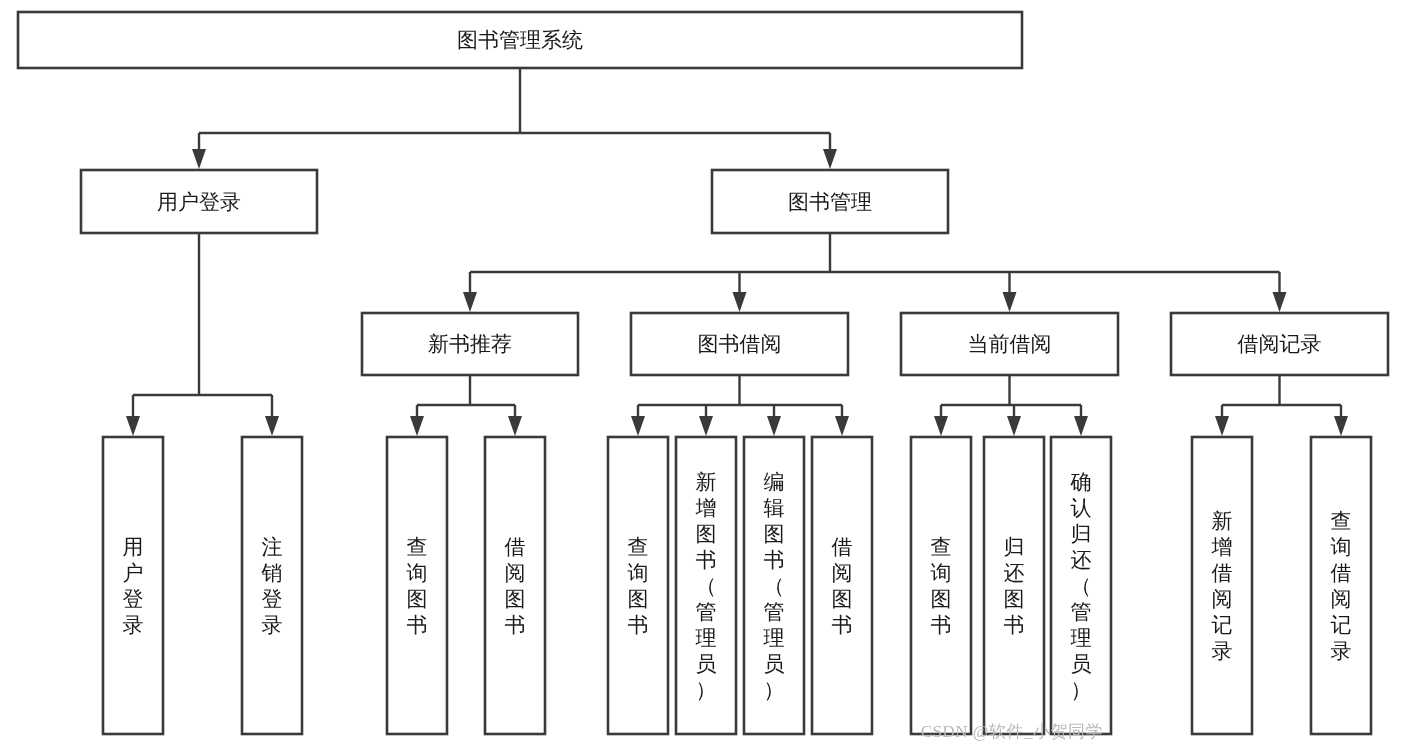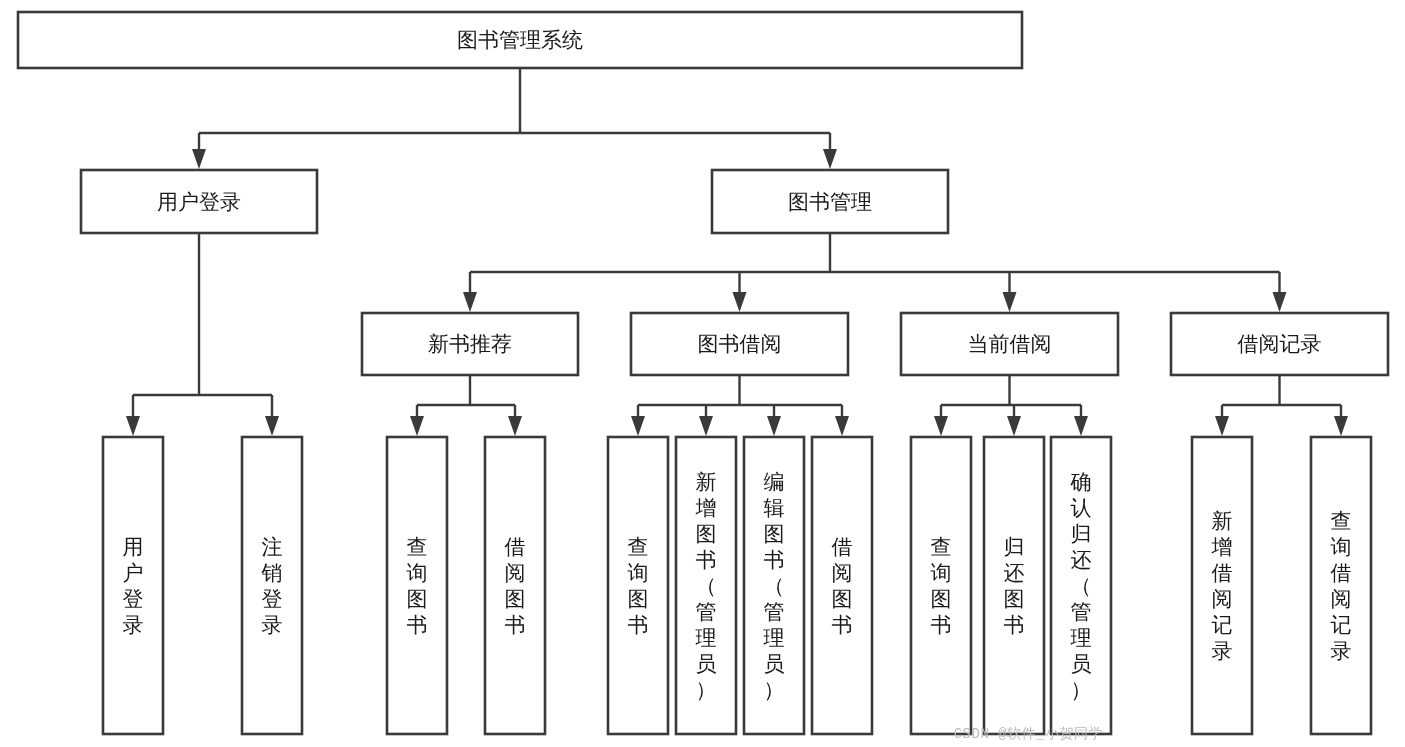--- a/index.html
+++ b/index.html
@@ -53,22 +53,22 @@
   .node-label-v {
     fill: #1a1a1a;
     font-family: "DejaVu Sans", "Liberation Sans", sans-serif;
     font-size: 21px;
     text-anchor: middle;
   }
   .watermark {
     position: absolute;
     right: 8px;
     bottom: 4px;
-    font-family: Liberation Mono, monospace;
-    font-size: 14px;
+    font-family: Liberation Serif, serif;
+    font-size: 17px;
     color: #b9b9b9;
     letter-spacing: 0.5px;
     white-space: nowrap;
     pointer-events: none;
   }
 </style>
 </head>
 <body>
 
 <div id="diagram-root">

